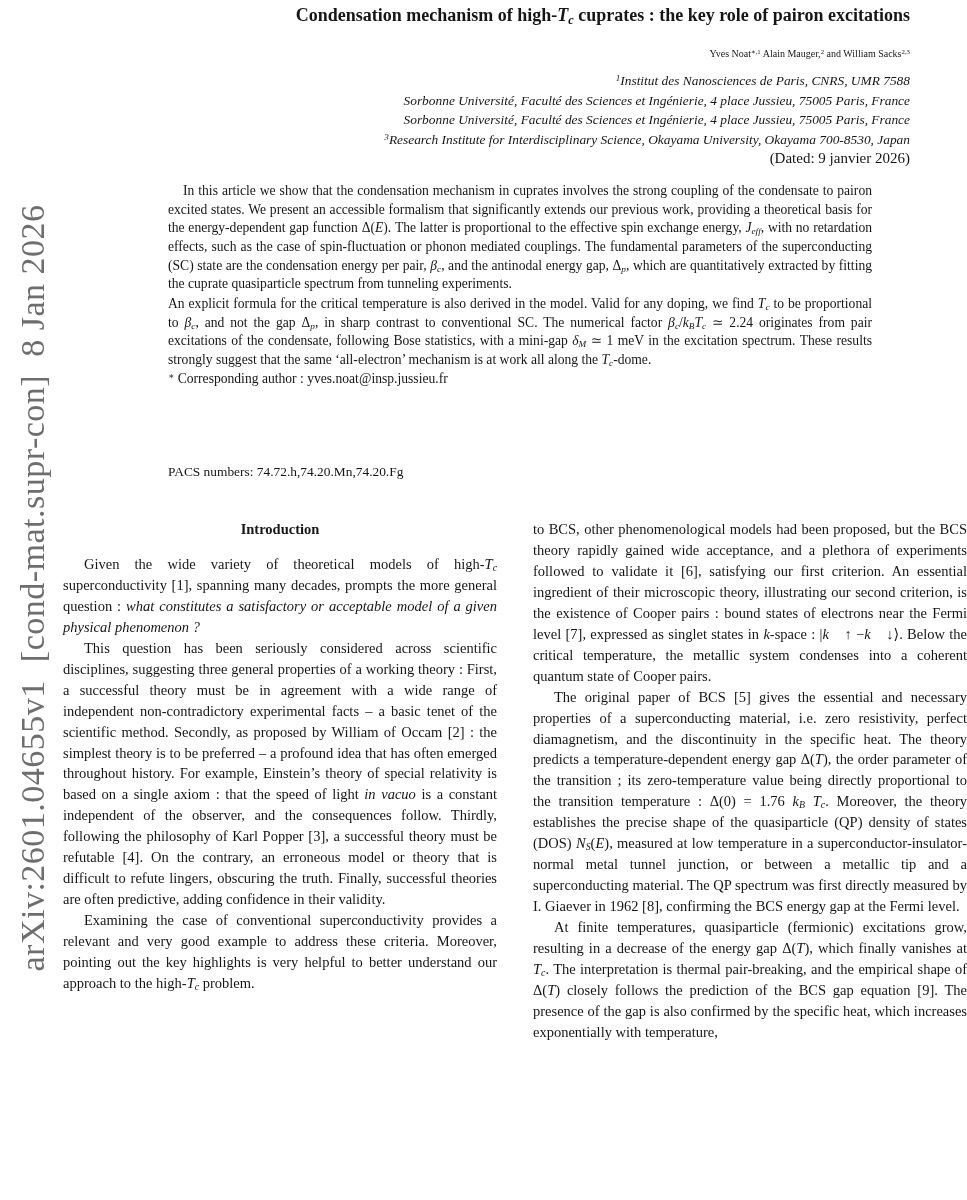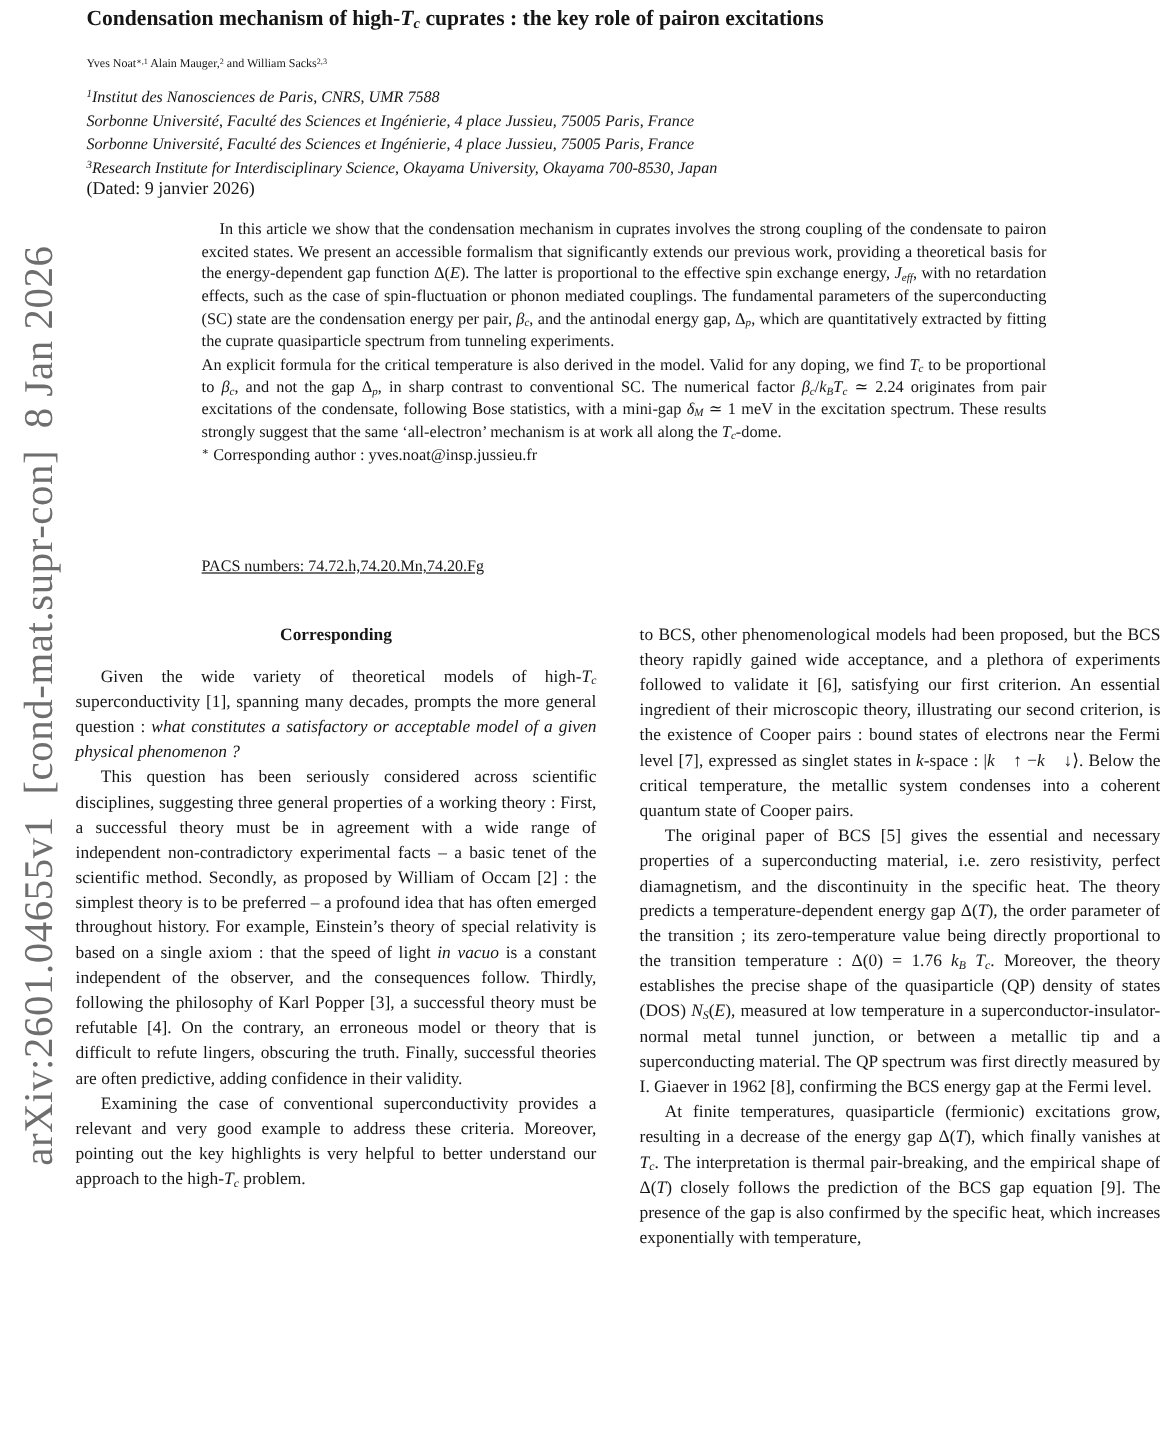--- a/index.html
+++ b/index.html
@@ -23,24 +23,24 @@
     top: 588px;
     transform: translate(-50%, -50%) rotate(-90deg);
     font-size: 34px;
     letter-spacing: 0.5px;
     color: #6e6e6e;
     white-space: pre;
   }
 
   .header {
     position: absolute;
-    left: 72px;
+    left: 60px;
     top: 0;
     width: 850px;
-    text-align: left;
+    text-align: right;
   }
   .title {
     margin: 0;
     padding-top: 4px;
     font-size: 18px;
     line-height: 22px;
     font-weight: bold;
   }
   .authors {
     margin-top: 19px;
@@ -68,21 +68,20 @@
     text-align: justify;
   }
   .abstract .p-indent { text-indent: 15px; }
   .abstract .p-gap { margin-top: 1px; }
 
   .pacs {
     position: absolute;
     left: 168px;
     top: 464px;
     font-size: 13.4px;
-    text-decoration: underline;
   }
 
   .col {
     position: absolute;
     top: 519px;
     text-align: justify;
     font-size: 14.5px;
     line-height: 20.95px;
   }
   .col-left  { left: 63px;  width: 434px; }
@@ -116,21 +115,21 @@
 
   <section class="abstract">
     <p class="p-indent">In this article we show that the condensation mechanism in cuprates involves the strong coupling of the condensate to pairon excited states. We present an accessible formalism that significantly extends our previous work, providing a theoretical basis for the energy-dependent gap function Δ(<i>E</i>). The latter is proportional to the effective spin exchange energy, <i>J</i><sub>eff</sub>, with no retardation effects, such as the case of spin-fluctuation or phonon mediated couplings. The fundamental parameters of the superconducting (SC) state are the condensation energy per pair, <i>β</i><sub>c</sub>, and the antinodal energy gap, Δ<sub>p</sub>, which are quantitatively extracted by fitting the cuprate quasiparticle spectrum from tunneling experiments.</p>
     <p class="p-gap">An explicit formula for the critical temperature is also derived in the model. Valid for any doping, we find <i>T</i><sub>c</sub> to be proportional to <i>β</i><sub>c</sub>, and not the gap Δ<sub>p</sub>, in sharp contrast to conventional SC. The numerical factor <i>β</i><sub>c</sub>/<i>k</i><sub>B</sub><i>T</i><sub>c</sub> ≃ 2.24 originates from pair excitations of the condensate, following Bose statistics, with a mini-gap <i>δ</i><sub>M</sub> ≃ 1 meV in the excitation spectrum. These results strongly suggest that the same ‘all-electron’ mechanism is at work all along the <i>T</i><sub>c</sub>-dome.</p>
     <p><sup>∗</sup> Corresponding author : yves.noat@insp.jussieu.fr</p>
   </section>
 
   <div class="pacs">PACS numbers: 74.72.h,74.20.Mn,74.20.Fg</div>
 
   <div class="col col-left">
-    <h2 class="section-heading">Corresponding</h2>
+    <h2 class="section-heading">Introduction</h2>
     <p class="p-ind">Given the wide variety of theoretical models of high-<i>T</i><sub>c</sub> superconductivity [1], spanning many decades, prompts the more general question : <i>what constitutes a satisfactory or acceptable model of a given physical phenomenon ?</i></p>
     <p class="p-ind">This question has been seriously considered across scientific disciplines, suggesting three general properties of a working theory : First, a successful theory must be in agreement with a wide range of independent non-contradictory experimental facts – a basic tenet of the scientific method. Secondly, as proposed by William of Occam [2] : the simplest theory is to be preferred – a profound idea that has often emerged throughout history. For example, Einstein’s theory of special relativity is based on a single axiom : that the speed of light <i>in vacuo</i> is a constant independent of the observer, and the consequences follow. Thirdly, following the philosophy of Karl Popper [3], a successful theory must be refutable [4]. On the contrary, an erroneous model or theory that is difficult to refute lingers, obscuring the truth. Finally, successful theories are often predictive, adding confidence in their validity.</p>
     <p class="p-ind">Examining the case of conventional superconductivity provides a relevant and very good example to address these criteria. Moreover, pointing out the key highlights is very helpful to better understand our approach to the high-<i>T</i><sub>c</sub> problem.</p>
   </div>
 
   <div class="col col-right">
     <p>to BCS, other phenomenological models had been proposed, but the BCS theory rapidly gained wide acceptance, and a plethora of experiments followed to validate it [6], satisfying our first criterion. An essential ingredient of their microscopic theory, illustrating our second criterion, is the existence of Cooper pairs : bound states of electrons near the Fermi level [7], expressed as singlet states in <i>k</i>-space : |<i>k⃗</i> ↑ −<i>k⃗</i> ↓⟩. Below the critical temperature, the metallic system condenses into a coherent quantum state of Cooper pairs.</p>
     <p class="p-ind">The original paper of BCS [5] gives the essential and necessary properties of a superconducting material, i.e. zero resistivity, perfect diamagnetism, and the discontinuity in the specific heat. The theory predicts a temperature-dependent energy gap Δ(<i>T</i>), the order parameter of the transition ; its zero-temperature value being directly proportional to the transition temperature : Δ(0) = 1.76 <i>k</i><sub>B</sub> <i>T</i><sub>c</sub>. Moreover, the theory establishes the precise shape of the quasiparticle (QP) density of states (DOS) <i>N</i><sub>S</sub>(<i>E</i>), measured at low temperature in a superconductor-insulator-normal metal tunnel junction, or between a metallic tip and a superconducting material. The QP spectrum was first directly measured by I. Giaever in 1962 [8], confirming the BCS energy gap at the Fermi level.</p>
     <p class="p-ind">At finite temperatures, quasiparticle (fermionic) excitations grow, resulting in a decrease of the energy gap Δ(<i>T</i>), which finally vanishes at <i>T</i><sub>c</sub>. The interpretation is thermal pair-breaking, and the empirical shape of Δ(<i>T</i>) closely follows the prediction of the BCS gap equation [9]. The presence of the gap is also confirmed by the specific heat, which increases exponentially with temperature,</p>
   </div>

